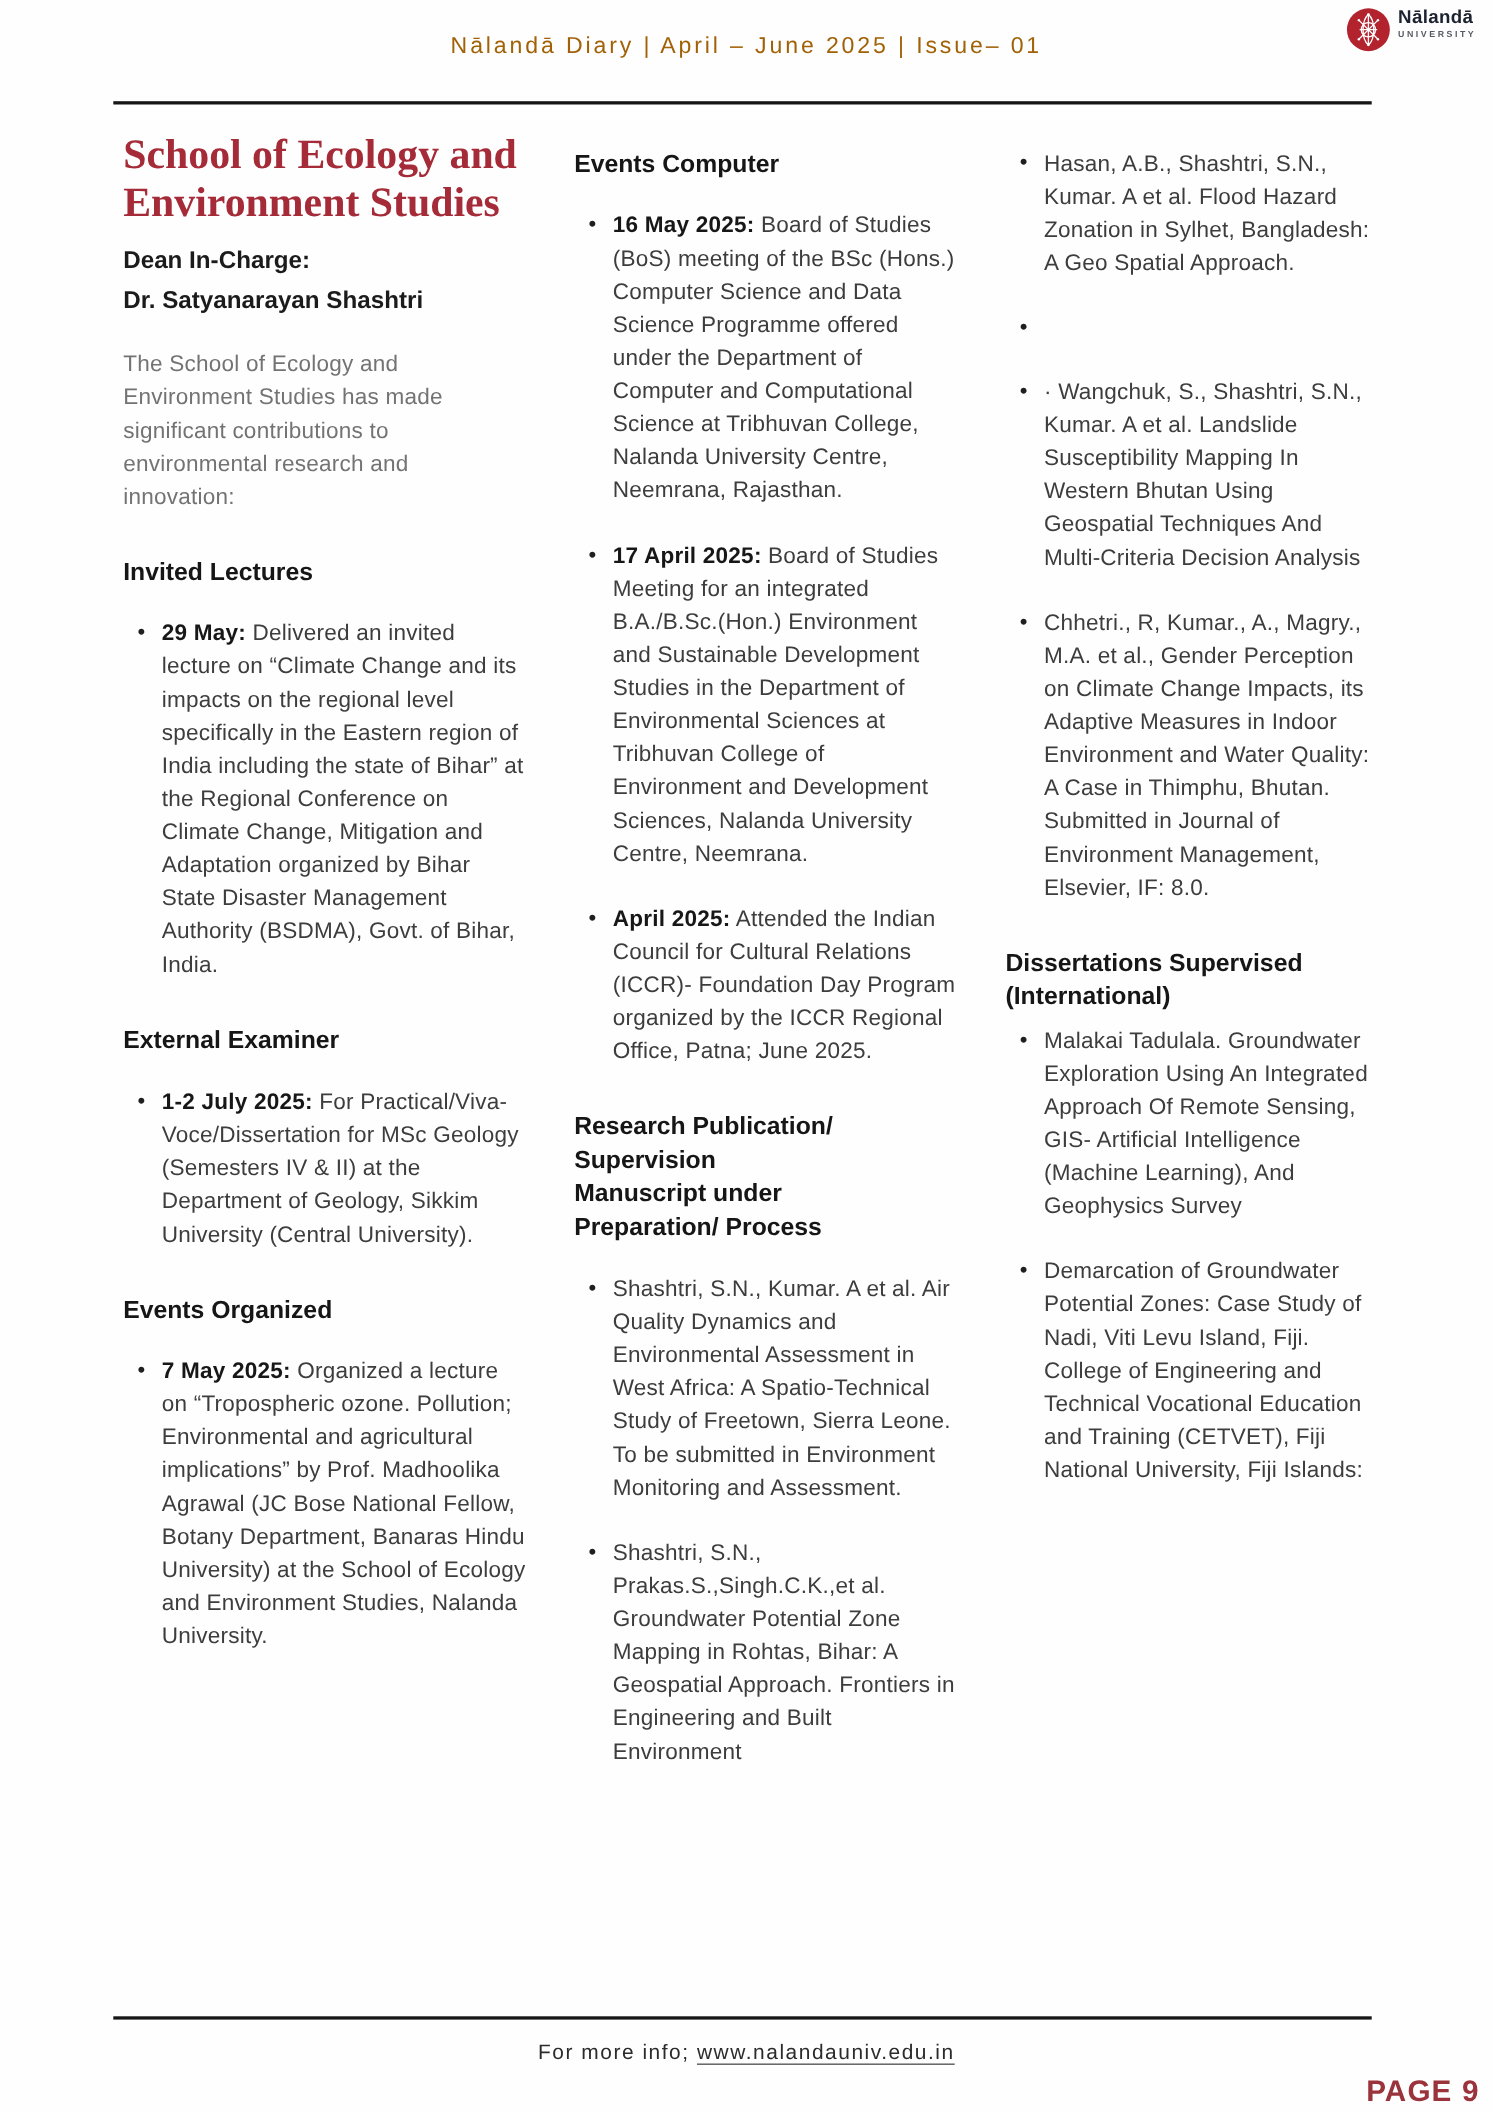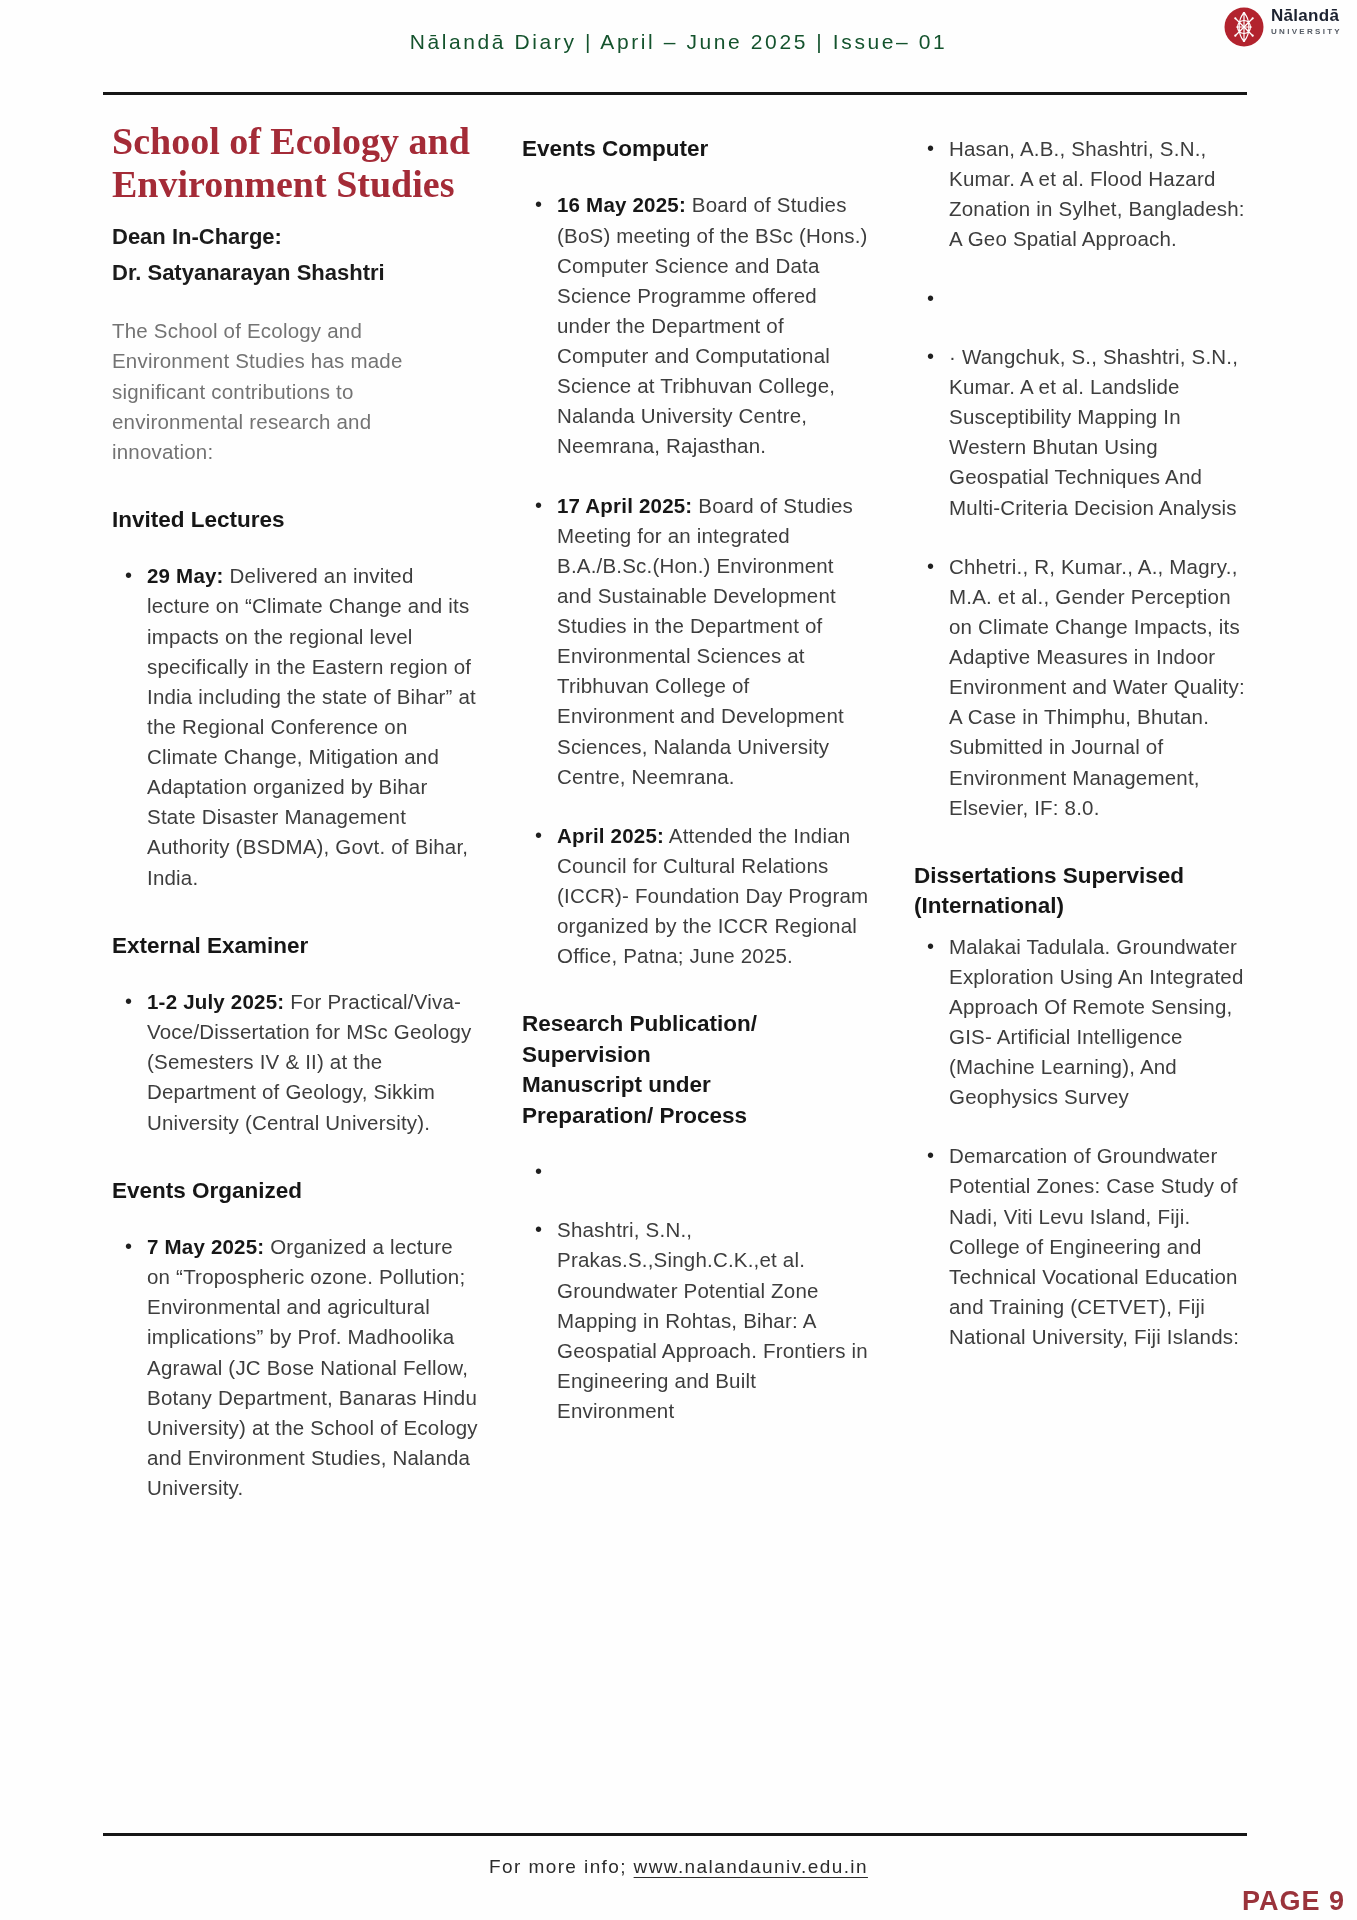--- a/index.html
+++ b/index.html
@@ -3,21 +3,21 @@
 <meta charset="utf-8">
 <style>
   html,body{margin:0;padding:0;background:#ffffff;}
   .page{
     position:relative;width:1357px;height:1920px;background:#fefefe;
     font-family:"Liberation Sans", sans-serif;overflow:hidden;color:#3d3d3d;
   }
   
   .header-title{
     position:absolute;top:30px;left:0;width:100%;text-align:center;
-    font-size:21px;letter-spacing:2.6px;color:#14532d;font-weight:500;
+    font-size:21px;letter-spacing:2.6px;color:#a16207;font-weight:500;
   }
   .logo{position:absolute;top:7px;left:1224px;display:flex;gap:7px;}
   .logo-circle{width:40px;height:40px;display:block;}
   .logo-textcol{display:flex;flex-direction:column;line-height:1.1;}
   .logo-name{font-size:17px;font-weight:700;color:#1c2230;letter-spacing:.3px;}
   .logo-sub{font-size:8px;font-weight:600;letter-spacing:2.3px;color:#555b64;margin-top:2px;}
   .rule{position:absolute;left:103px;width:1144px;height:2.5px;background:#161616;}
   .rule-top{top:92px;}
   .rule-bottom{top:1833px;}
   
@@ -139,20 +139,21 @@
         </div>
       </div>
 
       <h2 class="section-heading pre">Research Publication/
 Supervision
 Manuscript under
 Preparation/ Process</h2>
       <div class="bullets">
         <div class="bullet">
           <span class="dot">•</span>
+          <p class="btext">Shashtri, S.N., Kumar. A et al. Air Quality Dynamics and Environmental Assessment in West Africa: A Spatio-Technical Study of Freetown, Sierra Leone. To be submitted in Environment Monitoring and Assessment.</p>
         </div>
         <div class="bullet">
           <span class="dot">•</span>
           <p class="btext">Shashtri, S.N., Prakas.S.,Singh.C.K.,et al. Groundwater Potential Zone Mapping in Rohtas, Bihar: A Geospatial Approach. Frontiers in Engineering and Built Environment</p>
         </div>
       </div>
     </div>
 
     <div class="col">
       <div class="bullets topper">

